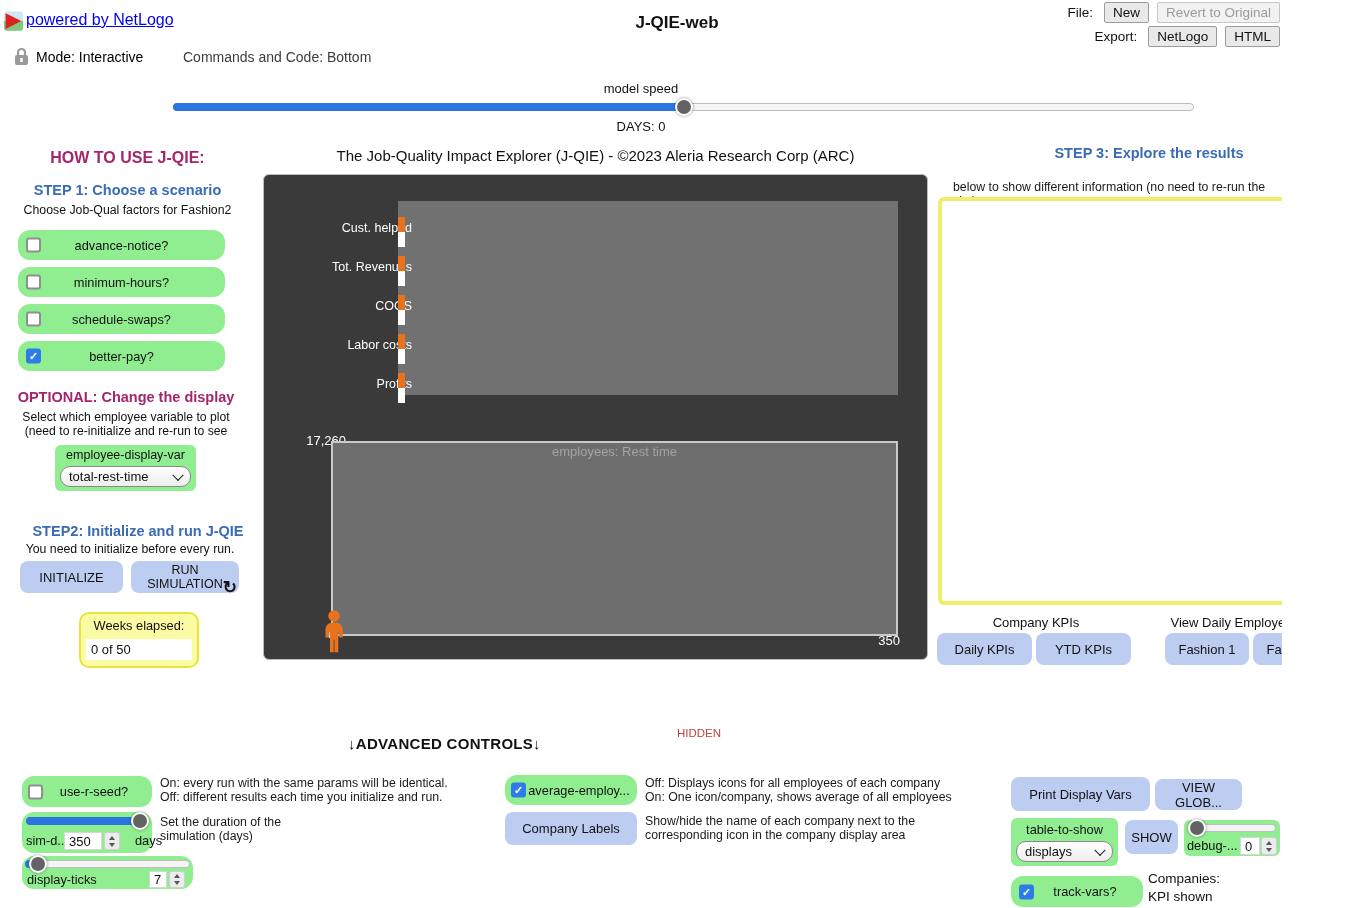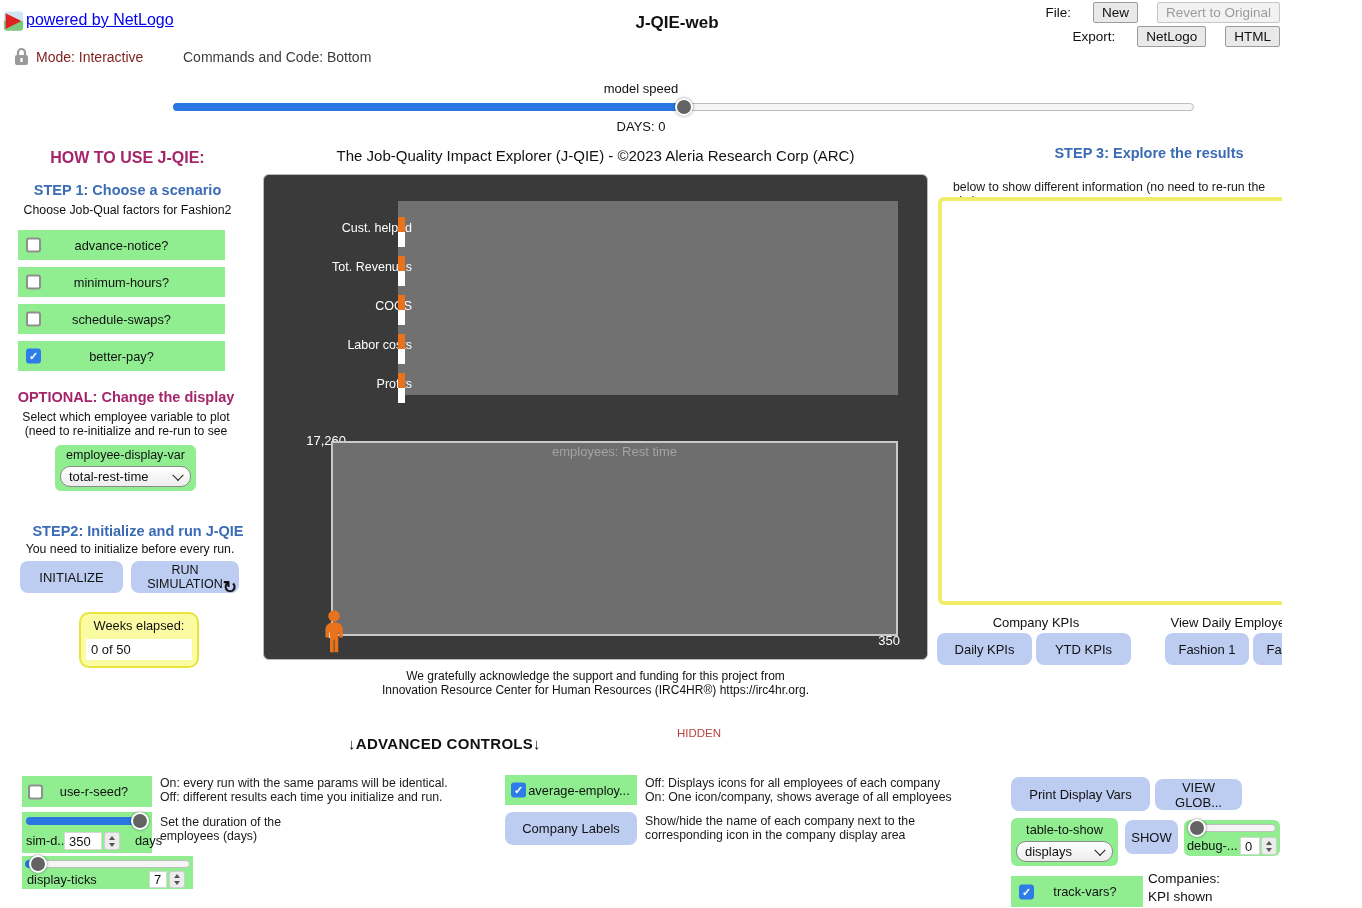--- a/index.html
+++ b/index.html
@@ -2,30 +2,30 @@
 <html style="--green: #90ee90; --btn-blue: #bdcdf2; --yellow-border: #e8e43c; --yellow-border2: #f0ee68; --yellow-fill: #fbfba3; --orange: #e8731c; --canvas-bg: #3a3a3a; --panel-gray: #717171; --plot-gray: #6e6e6e; --track-blue: #2b76e0; --hidden-red: #bc423e; --head-magenta: #a5256b; --head-blue: #3a6bb5; --link-blue: #0000ee; --check-blue: #2e7ce8;"><head>
 <meta charset="utf-8">
 <style>
   html,body{margin:0;padding:0;background:#fff;}
   #page{position:relative;width:1282px;height:908px;background:#fff;overflow:hidden;
         font-family:"Liberation Sans",sans-serif;font-size:13px;color:#111;}
   .abs{position:absolute;}
   .ctr{text-align:center;}
   a.link{color:var(--link-blue);text-decoration:underline;font-size:16px;}
   
-  .sysrow{display:flex;align-items:center;gap:19px;}
+  .sysrow{display:flex;align-items:center;gap:8px;}
   .sysbtn{font-family:"Liberation Sans",sans-serif;font-size:13.5px;padding:2px 8px;background:#e9e9e9;
           border:1px solid #9c9c9c;border-radius:2px;color:#111;}
   .sysbtn.disabled{color:#9b9b9b;background:#f2f2f2;border-color:#c6c6c6;}
   .syslabel{font-size:13.5px;margin-right:3px;}
   
   .h-mag{color:var(--head-magenta);font-weight:600;}
   .h-blue{color:var(--head-blue);font-weight:bold;}
   
-  .nlg{background:var(--green);border-radius:0;position:absolute;box-sizing:border-box;}
+  .nlg{background:var(--green);border-radius:12px;position:absolute;box-sizing:border-box;}
   .sw{display:flex;align-items:center;justify-content:center;}
   .sw-label{font-size:12.8px;color:#111;}
   .cb{width:15px;height:15px;background:#fff;border:2px solid #8f8f8f;border-radius:3px;box-sizing:border-box;
       position:absolute;left:8px;top:50%;transform:translateY(-50%);}
   .cb.checked{background:var(--check-blue);border-color:var(--check-blue);display:flex;align-items:center;
       justify-content:center;color:#fff;font-size:11px;font-weight:bold;}
   .cb.checked::after{content:"✓";}
   
   .btn{position:absolute;background:var(--btn-blue);border:none;border-radius:8px;color:#111;
        display:flex;align-items:center;justify-content:center;font-family:"Liberation Sans",sans-serif;
@@ -96,21 +96,21 @@
       <button class="sysbtn">NetLogo</button>
       <button class="sysbtn">HTML</button>
     </div>
   </div>
 
   <svg class="abs" style="left:14px;top:47px" width="15" height="19" viewBox="0 0 15 19">
     <rect x="1" y="8" width="13" height="10" rx="2" fill="#9a9a9a"></rect>
     <path d="M4 8 v-2.5 a3.5 3.5 0 0 1 7 0 V8" fill="none" stroke="#9a9a9a" stroke-width="2.2"></path>
     <rect x="6.3" y="11" width="2.4" height="4" fill="#fff"></rect>
   </svg>
-  <span class="abs" style="left:36px;top:49px;font-size:14px;color:#7f1d1d">Mode: Interactive</span>
+  <span class="abs" style="left:36px;top:49px;font-size:14px;color:#000000">Mode: Interactive</span>
   <span class="abs" style="left:183px;top:49px;font-size:14px;color:#3c3c3c">Commands and Code: Bottom</span>
 
   <div class="abs ctr" style="left:0;right:0;top:81px;font-size:13px">model speed</div>
   <div class="abs" style="left:173px;top:98px;width:1021px;height:18px">
     <div class="track" style="left:0;right:0;top:5px;height:8px"></div>
     <div class="fill" style="left:0;top:5px;height:8px;width:50%"></div>
     <div class="knob" style="left:calc(50% - 9px);top:0;width:18px;height:18px"></div>
   </div>
   <div class="abs ctr" style="left:0;right:0;top:119px;font-size:13px">DAYS: 0</div>
 
@@ -188,24 +188,20 @@
 
     <div class="plot-num" style="left:64px;top:452px">0</div>
     <div class="plot-num" style="left:600px;top:458px;width:36px;text-align:right">350</div>
 
     <svg class="abs" style="left:55px;top:434px" width="30" height="44" viewBox="0 0 24 34">
       <circle cx="12" cy="5" r="4.6" fill="#e8731c"></circle>
       <path d="M12 10.2 c-4.6 0 -6.8 2.2 -6.8 5.8 l0 6.2 2.8 0 0 -4 0.8 0 0 15.8 3 0 0 -10 0.6 0 0 10 3 0 0 -15.8 0.8 0 0 4 2.8 0 0 -6.2 c0 -3.6 -2.2 -5.8 -7 -5.8 z" fill="#e8731c"></path>
     </svg>
   </div>
 
-  <div class="abs ctr" style="left:263px;top:670px;width:665px;font-size:12px;line-height:13.5px">
-    <div>We gratefully acknowledge the support and funding for this project from</div>
-    <div>Innovation Resource Center for Human Resources (IRC4HR®) https://irc4hr.org.</div>
-  </div>
 
   <div class="abs ctr h-blue" style="left:936px;top:145px;width:426px;font-size:14.5px">STEP 3: Explore the results</div>
   <div class="abs desc" style="left:953px;top:180px">below to show different information (no need to re-run the sim)</div>
 
   <div class="abs" id="output" style="left:938px;top:197px;width:422px;height:408px"></div>
 
   <div class="abs grplabel" style="left:936px;top:615px;width:200px">Company KPIs</div>
   <div class="abs grplabel" style="left:1155px;top:615px;width:207px">View Daily Employee Activities</div>
 
   <button class="btn" style="left:937px;top:633px;width:95px;height:32px">Daily KPIs</button>
@@ -229,21 +225,21 @@
     <div class="knob" style="left:109px;top:0;width:18px;height:18px"></div>
     <span class="abs" style="left:4px;top:21px;font-size:12.8px">sim-d...</span>
     <span class="numf" style="left:42px;top:20px;width:38px;height:18px">350</span>
     <span class="spin" style="left:82px;top:20px;height:18px">
         <i class="up"></i>
         <i class="dn"></i>
       </span>
     <span class="abs" style="left:113px;top:21px;font-size:12.8px">days</span>
   </div>
   <div class="abs desc" style="left:160px;top:815px">Set the duration of the</div>
-  <div class="abs desc" style="left:160px;top:829px">employees (days)</div>
+  <div class="abs desc" style="left:160px;top:829px">simulation (days)</div>
 
   <div class="nlg" style="left:22px;top:856px;width:171px;height:33px">
     <div class="track" style="left:3px;top:4px;width:165px;height:8px"></div>
     <div class="fill" style="left:3px;top:4px;width:16px;height:8px"></div>
     <div class="knob" style="left:7px;top:-1px;width:18px;height:18px"></div>
     <span class="abs" style="left:5px;top:16px;font-size:12.8px">display-ticks</span>
     <span class="numf" style="left:127px;top:15px;width:18px;height:17px">7</span>
     <span class="spin" style="left:147px;top:15px;height:17px">
         <i class="up"></i>
         <i class="dn"></i>

